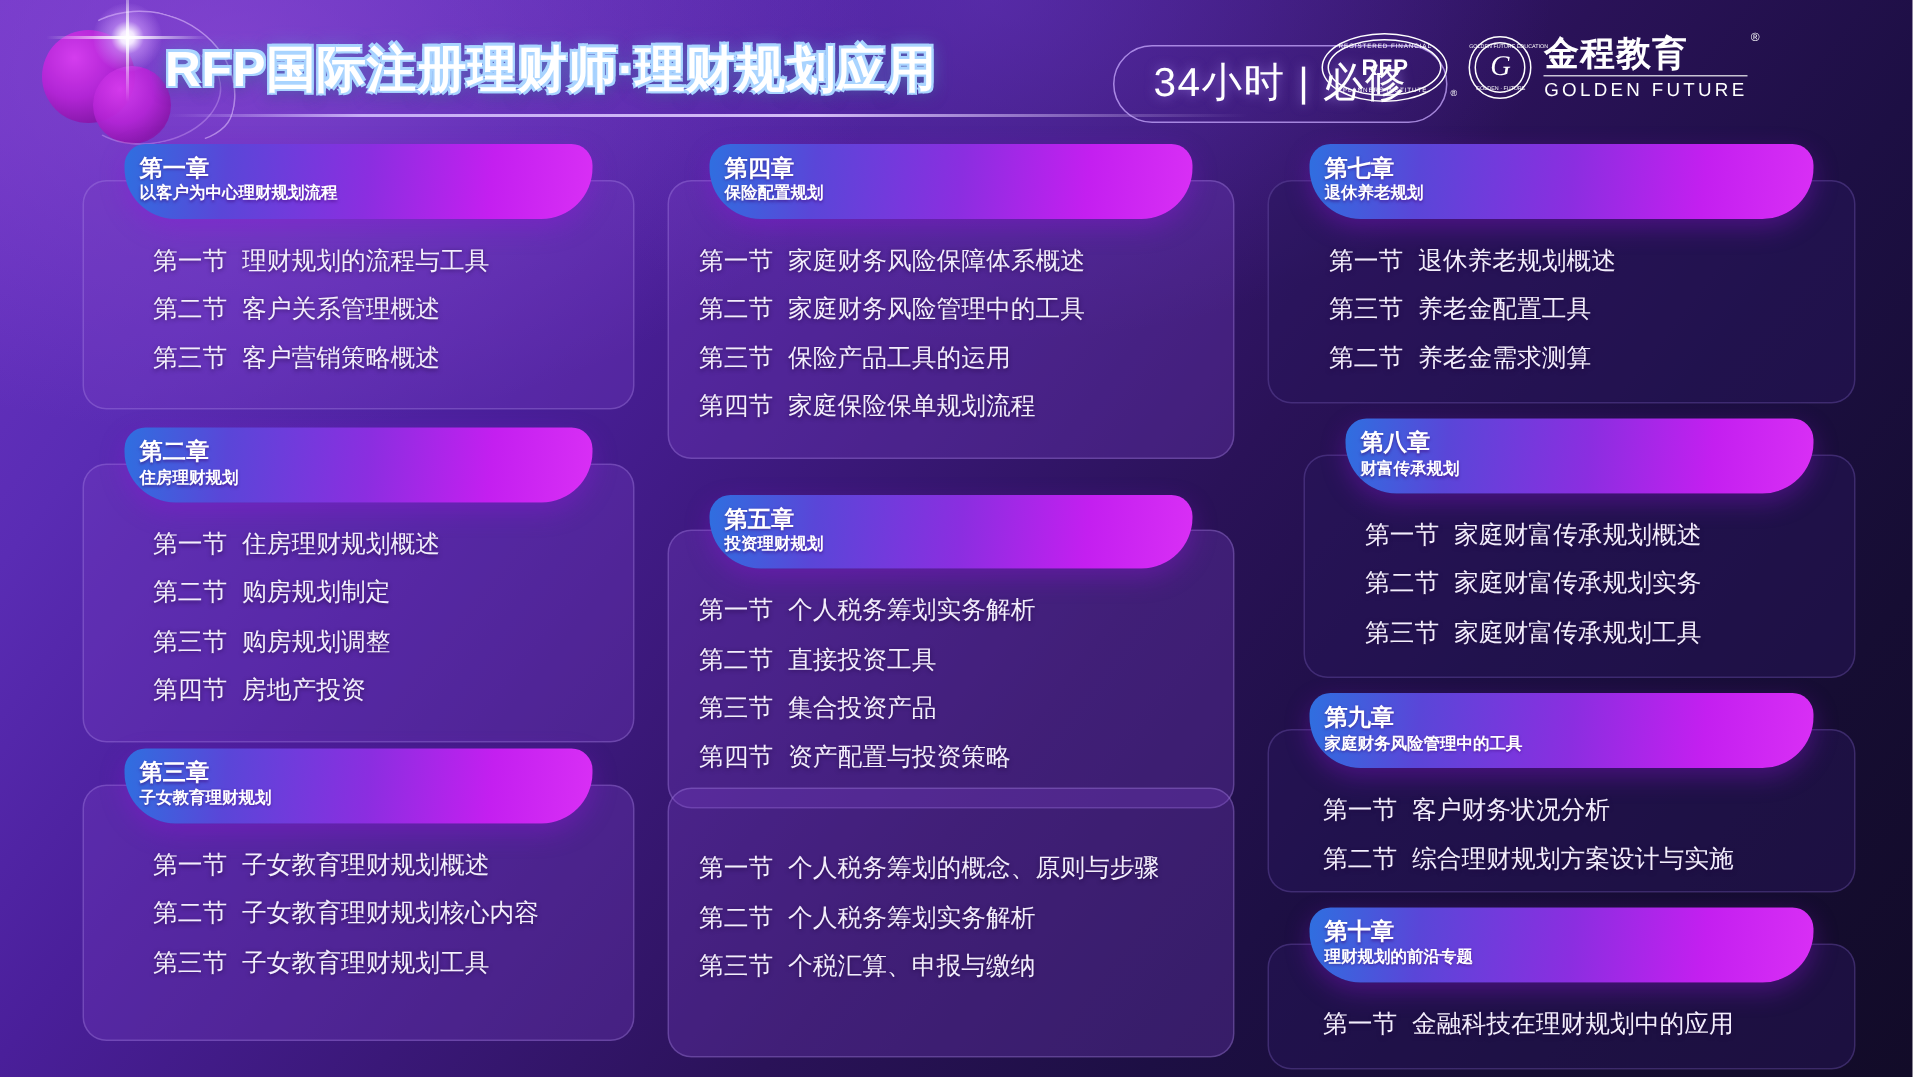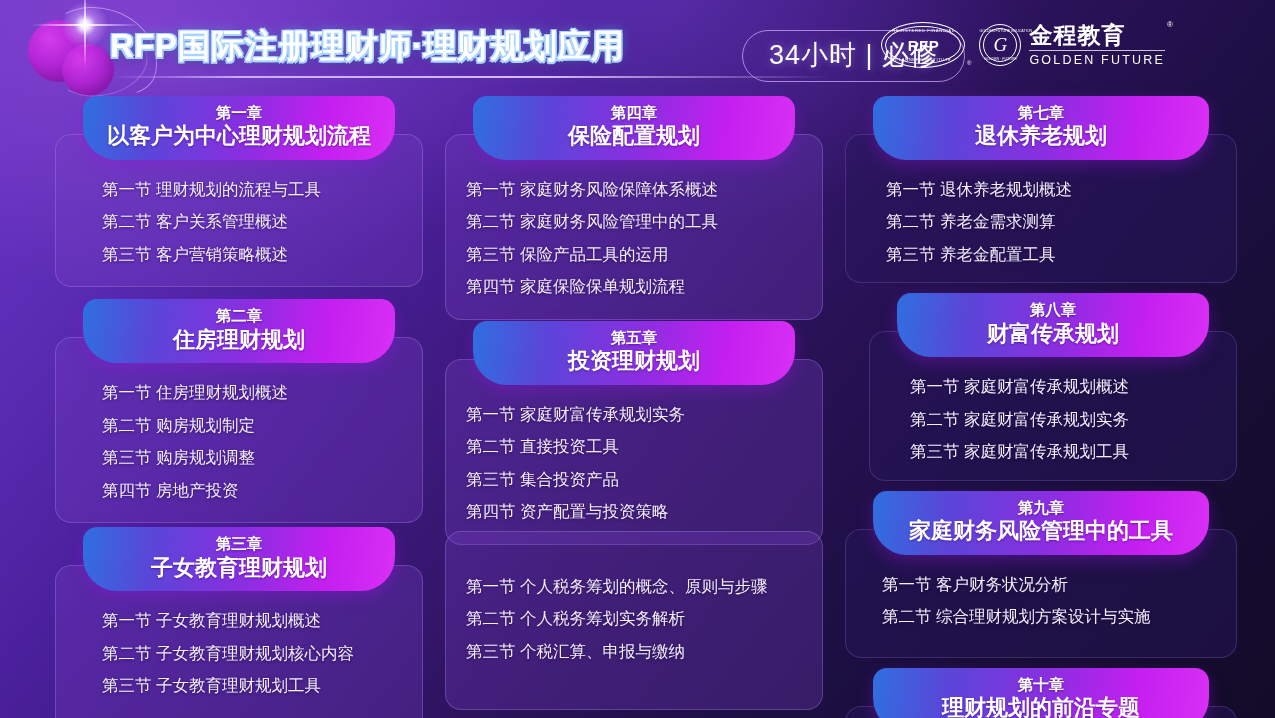--- a/index.html
+++ b/index.html
@@ -125,36 +125,37 @@
   .col { display: flex; flex-direction: column; }
 
   
   .card { position: relative; }
   .card-head {
     position: relative; z-index: 2;
     margin: 0 28px;
     padding: 7px 10px 9px 10px;
     border-radius: 14px 14px 34px 34px;
     background: linear-gradient(96deg, #2f6fe0 0%, #5a46d8 22%, #8b2ee0 52%, #c41ff0 78%, #d92ff5 100%);
-    text-align: center;
+    text-align: left;
     box-shadow: 0 6px 16px rgba(150,20,220,.35);
   }
   .card-head .ch-num {
     color: #ffffff; font-size: 15.5px; font-weight: bold; line-height: 1.25;
     text-shadow: 0 1px 2px rgba(60,0,110,.55);
   }
   .card-head .ch-title {
-    color: #ffffff; font-size: 22px; font-weight: bold; line-height: 1.3;
+    color: #ffffff; font-size: 11px; font-weight: bold; line-height: 1.3;
     text-shadow: 0 1px 2px rgba(60,0,110,.55);
   }
   .card-body {
     position: relative; margin-top: -26px; padding: 38px 0 16px 0;
     border: 1px solid rgba(180,150,235,.30);
     border-radius: 16px;
     background: rgba(118,64,196,0.30);
+    font-family: Liberation Mono, monospace;
   }
   .card.dark .card-body { background: rgba(40,22,90,0.45); border-color: rgba(150,120,220,.26); }
   .card-body ul { list-style: none; }
   .card-body li {
     color: #f3eefc; font-size: 16.5px; line-height: 1.0;
     padding: 8px 0 8px 0;
     white-space: nowrap;
     text-shadow: 0 1px 3px rgba(30,0,60,.6);
   }
   .card-body.ind-20 li { padding-left: 20px; }
@@ -254,21 +255,21 @@
           <li>第一节 子女教育理财规划概述</li>
           <li>第二节 子女教育理财规划核心内容</li>
           <li>第三节 子女教育理财规划工具</li>
         </ul>
       </div>
     </div>
   </div>
 
   <div class="col">
 
-    <div class="card" style="margin-bottom:1px;">
+    <div class="card" style="margin-bottom:24px;">
       <div class="card-head">
         <div class="ch-num">第四章</div>
         <div class="ch-title">保险配置规划</div>
       </div>
       <div class="card-body ind-20">
         <ul>
           <li>第一节 家庭财务风险保障体系概述</li>
           <li>第二节 家庭财务风险管理中的工具</li>
           <li>第三节 保险产品工具的运用</li>
           <li>第四节 家庭保险保单规划流程</li>
@@ -276,21 +277,21 @@
       </div>
     </div>
 
     <div class="card" style="margin-bottom:12px;">
       <div class="card-head">
         <div class="ch-num">第五章</div>
         <div class="ch-title">投资理财规划</div>
       </div>
       <div class="card-body ind-20">
         <ul>
-          <li>第一节 家庭财富传承规划实务</li>
+          <li>第一节 个人税务筹划实务解析</li>
           <li>第二节 直接投资工具</li>
           <li>第三节 集合投资产品</li>
           <li>第四节 资产配置与投资策略</li>
         </ul>
       </div>
     </div>
 
     <div class="card">
       <div class="card-body ind-20" style="padding-bottom:42px;">
         <ul>
@@ -305,22 +306,22 @@
   <div class="col">
 
     <div class="card dark" style="margin-bottom:10px;">
       <div class="card-head">
         <div class="ch-num">第七章</div>
         <div class="ch-title">退休养老规划</div>
       </div>
       <div class="card-body ind-40" style="padding-bottom:12px;">
         <ul>
           <li>第一节 退休养老规划概述</li>
+          <li>第三节 养老金配置工具</li>
           <li>第二节 养老金需求测算</li>
-          <li>第三节 养老金配置工具</li>
         </ul>
       </div>
     </div>
 
     <div class="card dark" style="margin-bottom:10px;padding-left:24px;">
       <div class="card-head">
         <div class="ch-num">第八章</div>
         <div class="ch-title">财富传承规划</div>
       </div>
       <div class="card-body ind-40" style="padding-bottom:12px;">
@@ -330,21 +331,21 @@
           <li>第三节 家庭财富传承规划工具</li>
         </ul>
       </div>
     </div>
 
     <div class="card dark" style="margin-bottom:10px;">
       <div class="card-head">
         <div class="ch-num">第九章</div>
         <div class="ch-title">家庭财务风险管理中的工具</div>
       </div>
-      <div class="card-body ind-36" style="padding-bottom:24px;">
+      <div class="card-body ind-36" style="padding-bottom:4px;">
         <ul>
           <li>第一节 客户财务状况分析</li>
           <li>第二节 综合理财规划方案设计与实施</li>
         </ul>
       </div>
     </div>
 
     <div class="card dark">
       <div class="card-head">
         <div class="ch-num">第十章</div>

